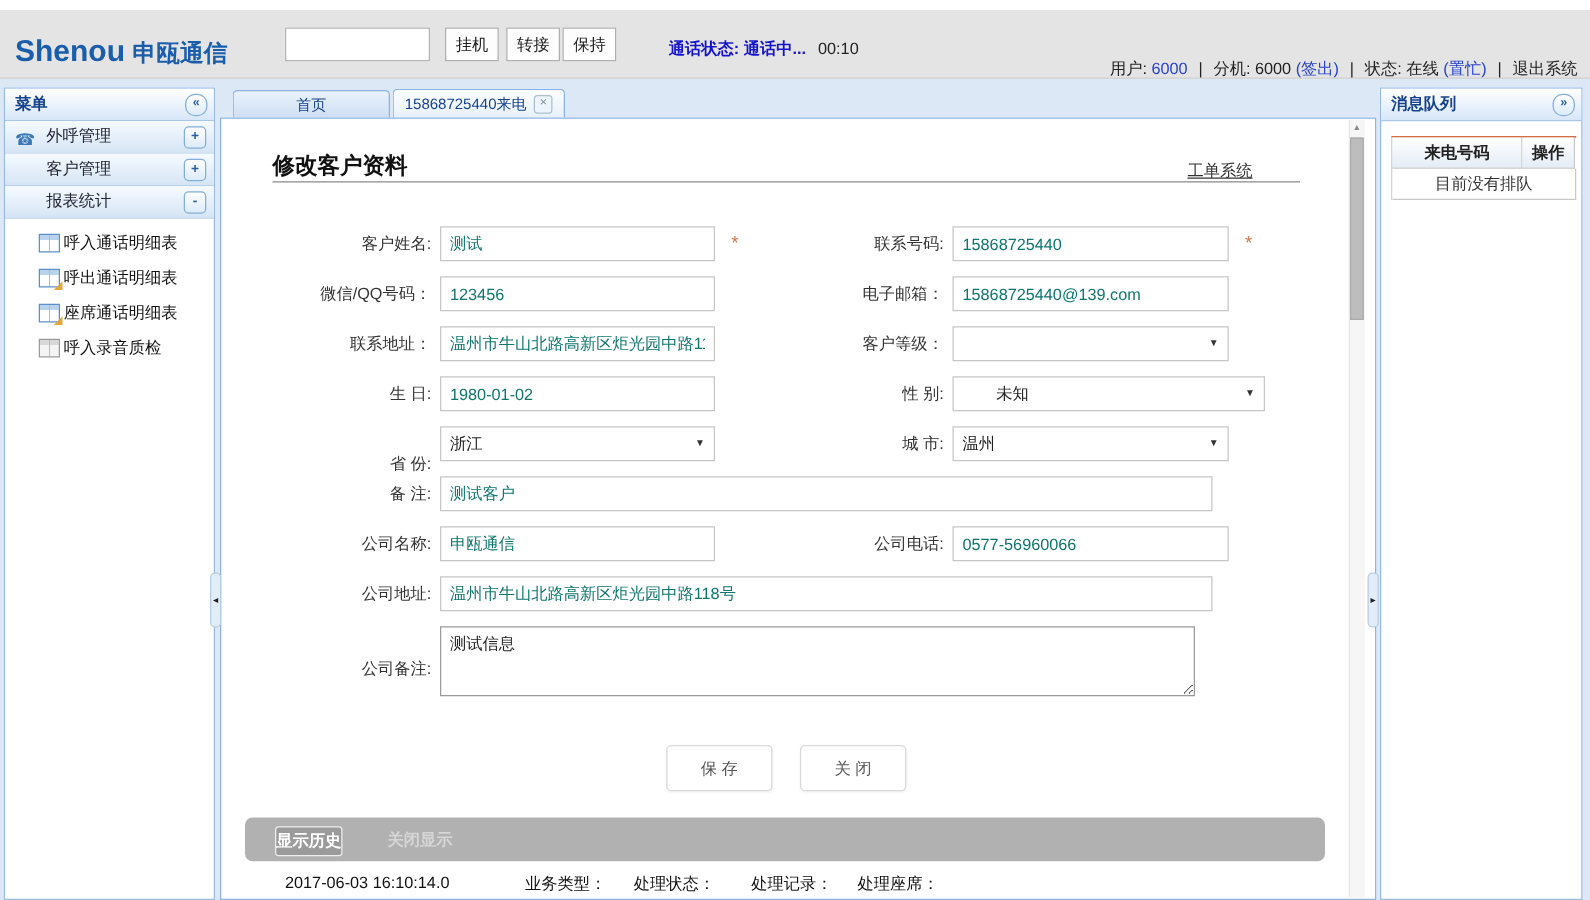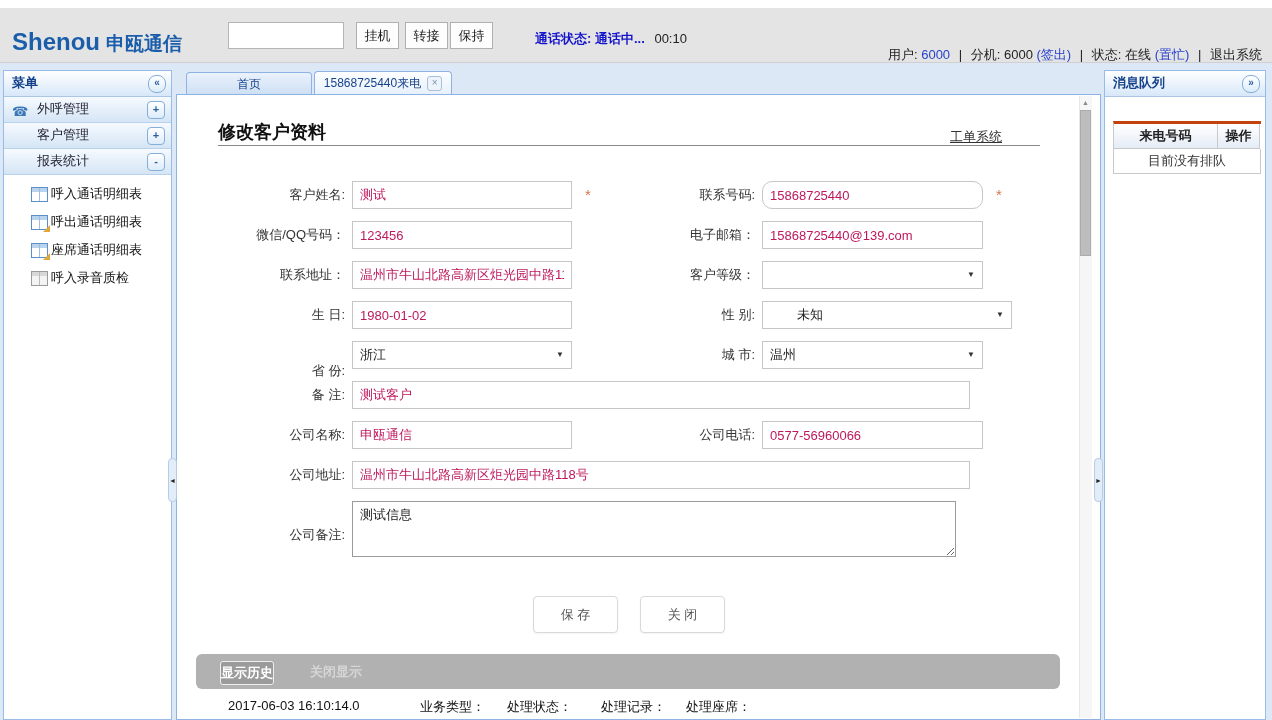--- a/index.html
+++ b/index.html
@@ -37,38 +37,38 @@
   
   .tab{top:72px;height:23px;border:1px solid #8db2e3;border-bottom:none;border-radius:4px 4px 0 0;background:linear-gradient(#eaf2fc,#cddff3);color:#15428b;font-size:12px;font-weight:normal;text-align:center;line-height:22px;cursor:pointer;}
   .tab.active{background:linear-gradient(#fdfeff,#e6f0fb);}
   .tabclose{display:inline-block;width:13px;height:13px;border:1px solid #a9bfd8;border-radius:3px;background:#eef4fb;color:#7d93ab;font-size:10px;line-height:11px;vertical-align:middle;margin-left:6px;cursor:pointer;}
   
   .main{left:176px;top:94px;width:925px;height:626px;background:#fff;border:1px solid #8db2e3;}
   .ptitle{left:218px;top:120px;font-size:18px;font-weight:bold;color:#111;}
   .ticketlink{left:950px;top:128px;font-size:13px;color:#333;text-decoration:underline;cursor:pointer;}
   .hr{left:218px;top:145px;width:822px;height:1px;background:#8a8a8a;}
   .lbl{font-size:13px;color:#333;text-align:right;line-height:14px;white-space:nowrap;}
-  .inp{height:28px;border:1px solid #c6c6c6;background:#fff;font-size:13px;color:#be185d;padding:0 7px;}
+  .inp{height:28px;border:1px solid #c6c6c6;background:#fff;font-size:13px;color:#0f766e;padding:0 7px;}
   .req{font-size:15px;color:#cf7a4e;}
   .select{height:28px;border:1px solid #c6c6c6;background:#fff;font-size:13px;color:#222;line-height:26px;padding:0 7px;cursor:pointer;}
   .sel-arrow{position:absolute;right:7px;top:0px;font-size:8px;color:#333;line-height:26px;}
   .ta{border:1px solid #9a9a9a;background:#fff;font-size:13px;color:#222;padding:4px 7px;resize:both;font-family:"Liberation Sans","DejaVu Sans",sans-serif;}
   .formbtn{top:596px;width:85px;height:37px;background:#fff;border:1px solid #d9d9d9;border-radius:4px;font-size:13px;color:#555;text-align:center;line-height:35px;box-shadow:0 1px 2px rgba(0,0,0,0.05);cursor:pointer;}
   
   .histbar{left:196px;top:654px;width:864px;height:35px;background:#b1b1b1;border-radius:6px;}
   .histshow{position:absolute;left:24px;top:7px;padding:2px 0;background:#9b9b9b;border:1px solid #eee;border-radius:3px;color:#fff;font-weight:bold;font-size:13px;cursor:pointer;}
   .histhide{position:absolute;left:114px;top:9px;color:#d6d6d6;font-weight:bold;font-size:13px;cursor:pointer;}
   .hrow{top:698px;font-size:13px;color:#111;white-space:nowrap;}
   
   .sbtrack{left:1079px;top:96px;width:13px;height:622px;background:#f6f6f6;border-left:1px solid #e8e8e8;}
   .sbarrow{left:1079px;top:96px;width:13px;height:13px;font-size:7px;color:#888;text-align:center;line-height:13px;cursor:pointer;}
   .sbthumb{left:1080px;top:110px;width:11px;height:146px;background:#bdbdbd;border:1px solid #ababab;cursor:pointer;}
   
   .qpanel{left:1104px;top:70px;width:162px;height:650px;}
-  .qtable{position:absolute;left:8px;top:50px;width:147px;border-left:1px solid #c9c9c9;border-top:3px solid #c2410c;}
+  .qtable{position:absolute;left:8px;top:38px;width:147px;border-left:1px solid #c9c9c9;border-top:1px solid #c2410c;}
   .qth{display:inline-block;box-sizing:border-box;height:25px;background:linear-gradient(#ffffff,#e4ecf6);border-right:1px solid #c9c9c9;border-bottom:1px solid #c9c9c9;font-size:13px;font-weight:bold;color:#222;text-align:center;line-height:24px;vertical-align:top;}
   .qempty{box-sizing:border-box;height:25px;background:#fff;border-right:1px solid #c9c9c9;border-bottom:1px solid #c9c9c9;font-size:13px;color:#333;text-align:center;line-height:24px;}
   
   .handle{width:9px;height:44px;background:#e2edf8;border:1px solid #b5cde6;border-radius:4px;font-size:7px;color:#222;text-align:center;line-height:44px;cursor:pointer;}
 </style>
 </head>
 <body>
 
 <div class="abs topstrip"></div>
 <div class="abs topbar">
@@ -142,21 +142,21 @@
 
 <div class="abs main"></div>
 <div class="abs ptitle">修改客户资料</div>
 <div class="abs ticketlink">工单系统</div>
 <div class="abs hr"></div>
 
 <div class="abs lbl" style="left:190px;top:188px;width:155px;">客户姓名:</div>
 <input class="abs inp" style="left: 352px; top: 181px; width: 220px;" value="测试">
 <div class="abs req" style="left:585px;top:186px;">*</div>
 <div class="abs lbl" style="left:600px;top:188px;width:155px;">联系号码:</div>
-<input class="abs inp" style="left: 762px; top: 181px; width: 221px; border-radius: 10px;" value="15868725440">
+<input class="abs inp" style="left: 762px; top: 181px; width: 221px;" value="15868725440">
 <div class="abs req" style="left:996px;top:186px;">*</div>
 
 <div class="abs lbl" style="left:190px;top:228px;width:155px;">微信/QQ号码：</div>
 <input class="abs inp" style="left: 352px; top: 221px; width: 220px;" value="123456">
 <div class="abs lbl" style="left:600px;top:228px;width:155px;">电子邮箱：</div>
 <input class="abs inp" style="left: 762px; top: 221px; width: 221px;" value="15868725440@139.com">
 
 <div class="abs lbl" style="left:190px;top:268px;width:155px;">联系地址：</div>
 <input class="abs inp" style="left: 352px; top: 261px; width: 220px;" value="温州市牛山北路高新区炬光园中路118号">
 <div class="abs lbl" style="left:600px;top:268px;width:155px;">客户等级：</div>

